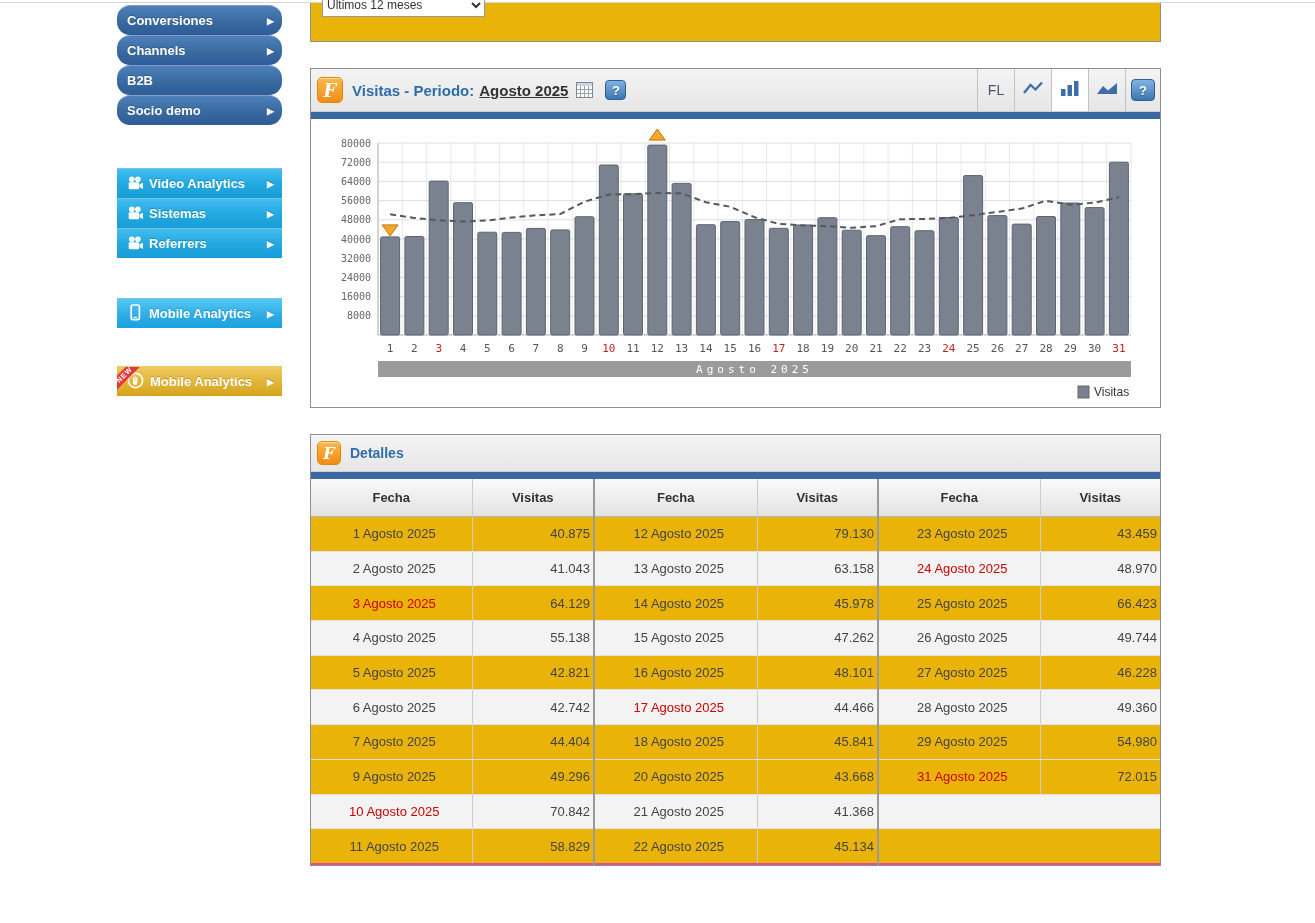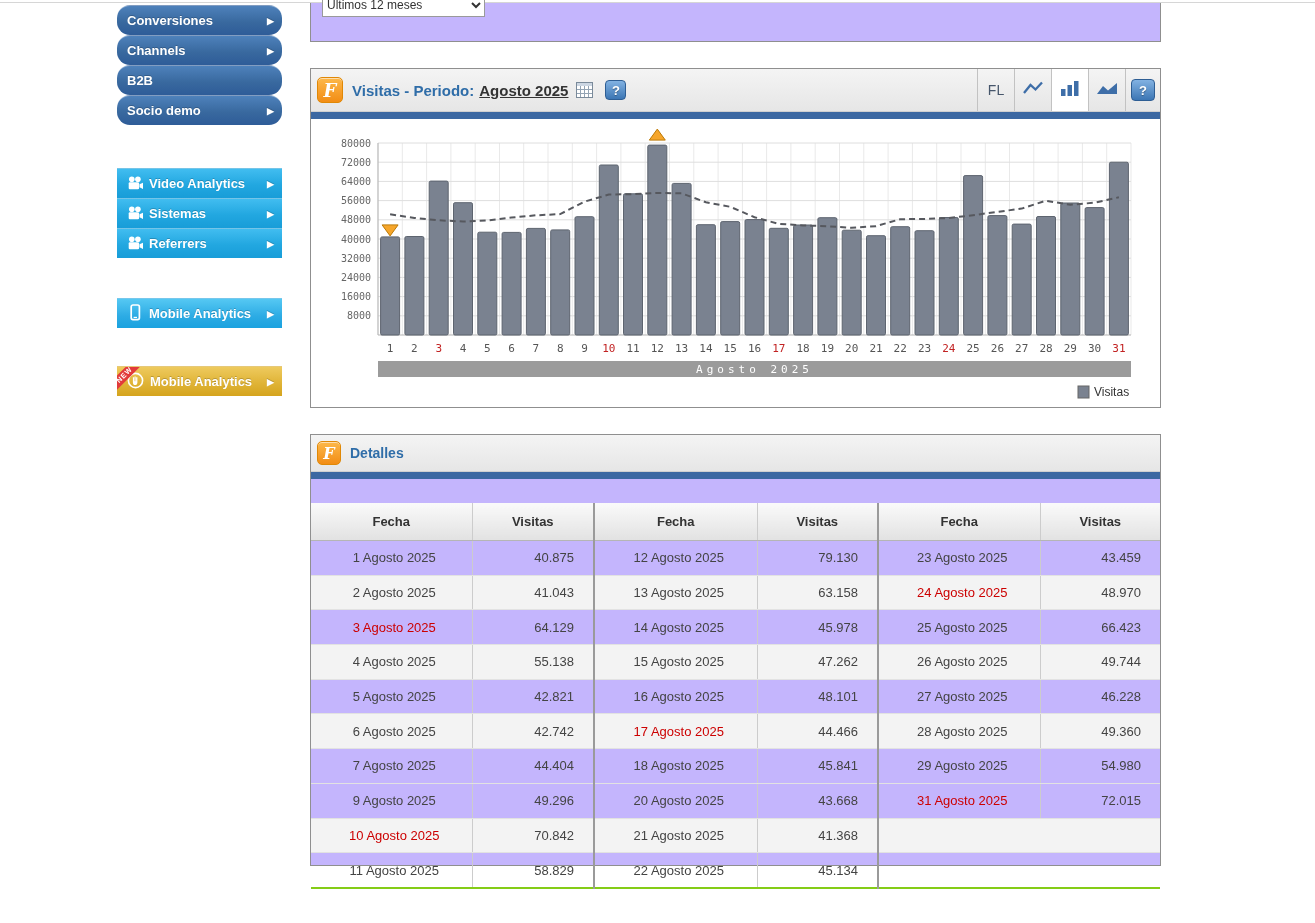--- a/index.html
+++ b/index.html
@@ -24,21 +24,21 @@
   .g-mobile .nav-item{background:linear-gradient(180deg,#55c8f3 0%,#2cabe4 60%,#1ba2df 100%);}
   .g-adblock .nav-item{background:linear-gradient(180deg,#eeca5e 0%,#e0b437 55%,#d5a41d 100%);overflow:hidden;}
   .ribbon{
     position:absolute;left:-17px;top:3px;transform:rotate(-45deg);
     background:#e23a3a;color:#fff;font-size:7px;font-weight:bold;letter-spacing:1px;
     padding:1px 15px;line-height:8px;text-shadow:none;
   }
 
   
   .panel{position:absolute;left:310px;width:851px;box-sizing:border-box;
-    border:1px solid #8f8f8f;background:#c4b5fd;}
+    border:1px solid #8f8f8f;background:#eab308;}
   .panel-filter{top:3px;height:39px;border-top:none;}
   .panel-chart{top:68px;height:340px;}
   .panel-details{top:434px;height:432px;}
 
   .range-select{
     position:absolute;left:11px;top:-10px;width:163px;height:24px;
     font-size:12px;color:#333;border:1px solid #9a9a9a;background:#fff;
     font-family:"Liberation Sans",sans-serif;
   }
 
@@ -73,31 +73,31 @@
   .tool-cell.helpcell{width:35px;}
 
   .chart-body{position:relative;height:288px;background:#fff;}
   svg text.tick{font-family:"DejaVu Sans Mono",monospace;font-size:10px;fill:#666;}
   svg text.day{font-family:"DejaVu Sans Mono",monospace;font-size:11px;fill:#555;}
   svg text.day.red{fill:#c22222;}
   svg text.band{font-family:"DejaVu Sans Mono",monospace;font-size:11px;fill:#fff;letter-spacing:4px;}
   svg text.legend{font-family:"Liberation Sans",sans-serif;font-size:12px;fill:#333;}
 
   
-  table.details{width:100%;border-collapse:collapse;table-layout:fixed;border-bottom:2px solid #84cc16;margin-top:24px;}
+  table.details{width:100%;border-collapse:collapse;table-layout:fixed;border-bottom:2px solid #ec4899;}
   table.details th{
     height:35px;background:linear-gradient(180deg,#fafafa,#e2e2e2);
     font-size:13px;color:#333;font-weight:bold;border-bottom:1px solid #b5b5b5;
   }
   table.details td{height:31.7px;font-size:13px;color:#444;border-bottom:1px solid #e2e2e2;overflow:hidden;white-space:nowrap;}
   table.details tr.even td{background:#f3f3f3;}
   table.details .sep-light{border-left:1px solid #ccc;}
   table.details .sep-strong{border-left:2px solid #9a9a9a;}
   table.details td.date{text-align:center;padding-left:7px;}
-  table.details td.val{text-align:right;padding-right:19px;}
+  table.details td.val{text-align:right;padding-right:3px;}
   table.details td.red, table.details td.red *{color:#cc0000;}
 </style>
 </head>
 <body>
 
 <div class="top-hairline"></div>
 
 <aside class="sidebar">
   <div class="nav-group g-dark" style="top:5px" id="nav-dark">
       <div class="nav-item"><span>Conversiones</span><span class="arrow">▶</span></div>

